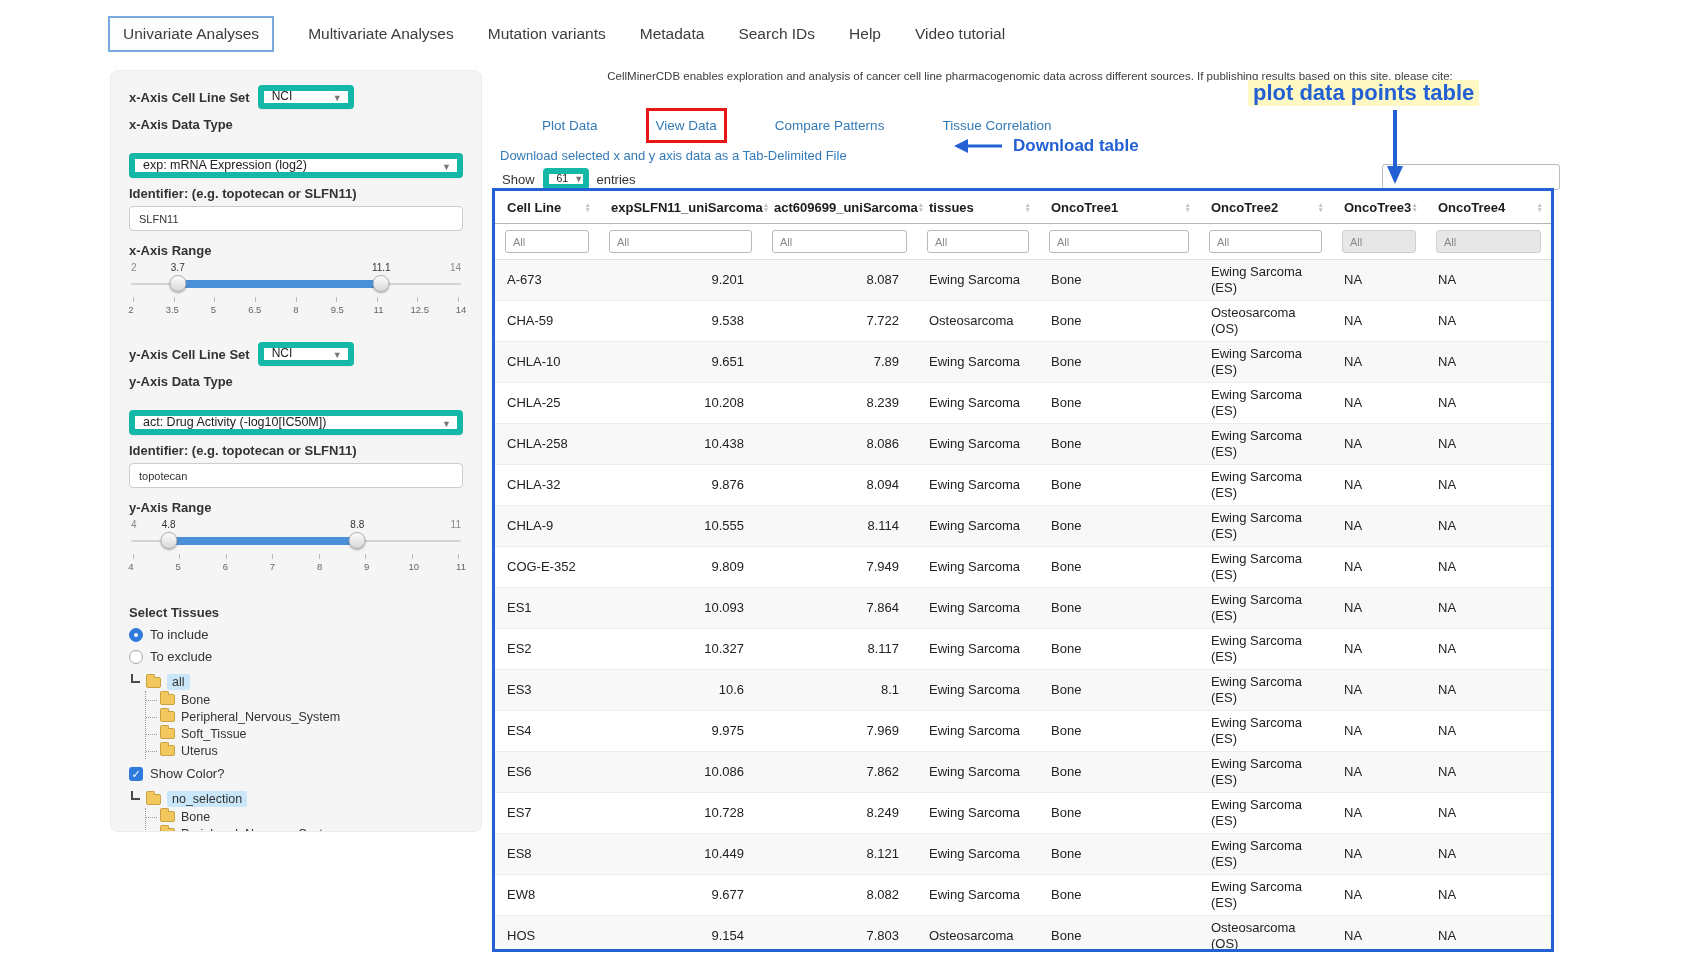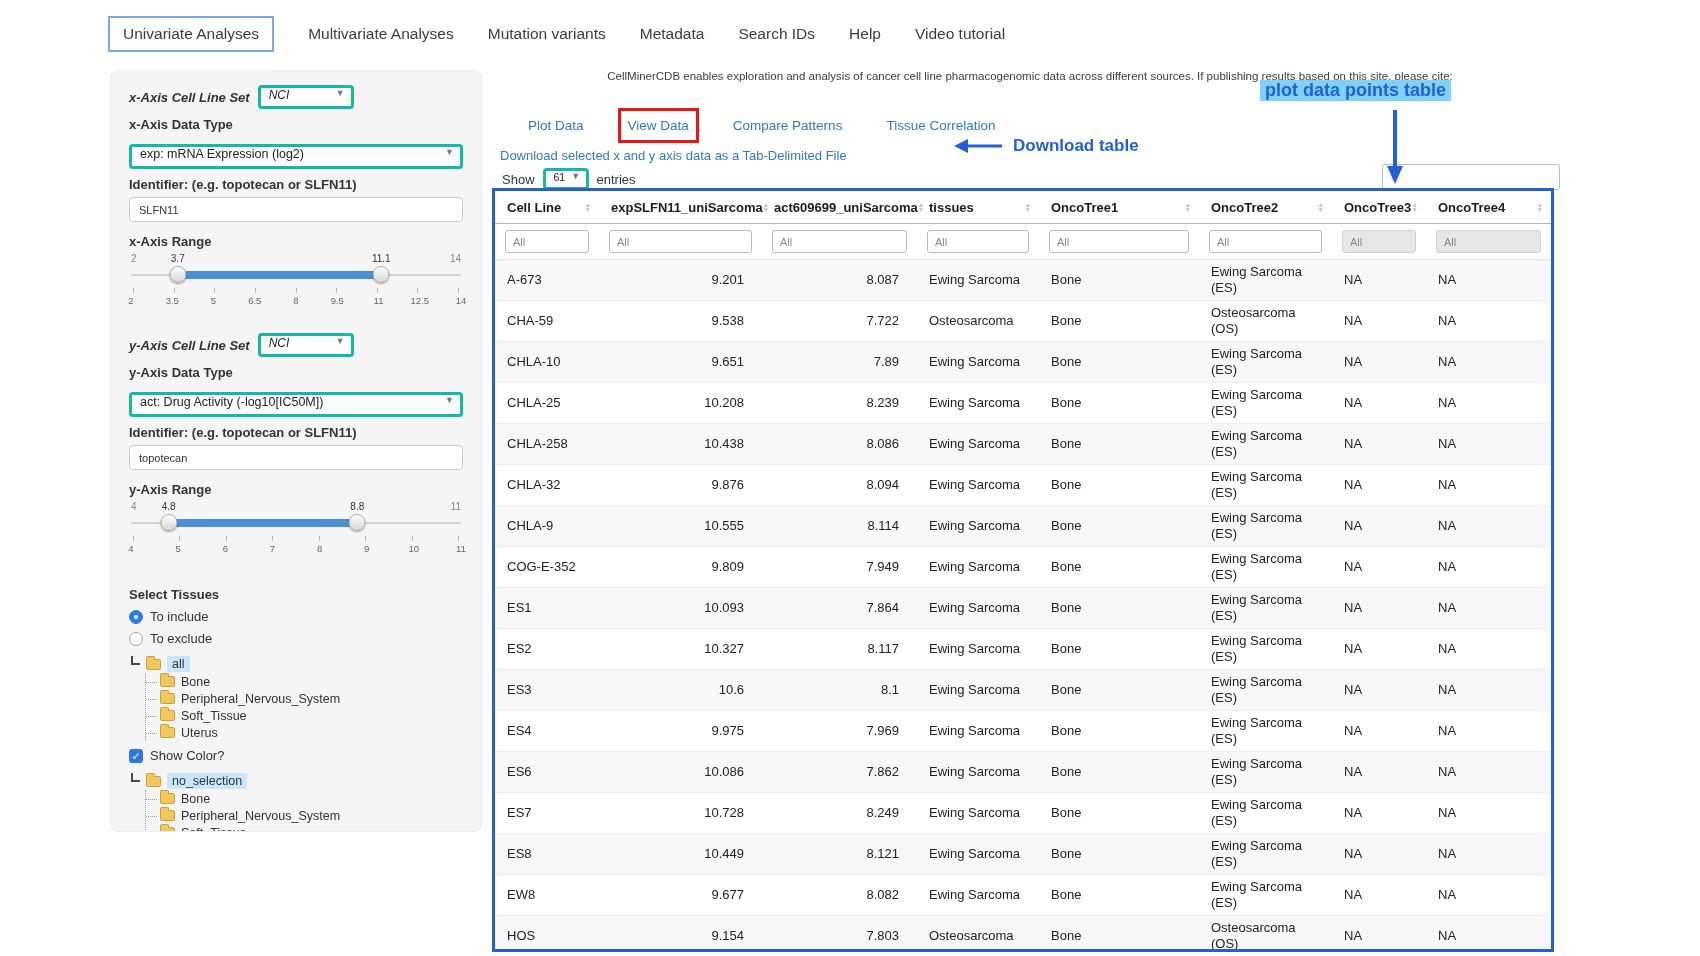--- a/index.html
+++ b/index.html
@@ -12,27 +12,27 @@
              font-size:15.5px; color:#3c3c3c; }
   .nav-tab { cursor:pointer; white-space:nowrap; }
   .nav-tab.active { border:2px solid #78aadf; padding:7px 13px; background:#fdfdfd; }
 
   
   .sidebar { position:absolute; left:110px; top:70px; width:372px; height:762px; background:#f5f5f5;
              border:1px solid #ececec; border-radius:8px; padding:14px 18px; overflow:hidden; color:#333; }
   .lbl { font-weight:bold; font-size:13px; color:#333; }
   .mt8 { margin-top:8px; } .mt12 { margin-top:12px; }
   .mt14 { margin-top:14px; } .mt22 { margin-top:22px; } .mt28 { margin-top:28px; }
-  .row-inline { display:flex; align-items:center; gap:8px;font-style:italic; }
-  .select { background:#fff; border:3px solid #14b8a6; border-radius:4px; height:24px; display:flex;
-            align-items:flex-start; justify-content:space-between; padding:0 6px 0 8px; font-size:12px;
+  .row-inline { display:flex; align-items:center; gap:8px; }
+  .select { background:#fff; border:6px solid #14b8a6; border-radius:4px; height:24px; display:flex;
+            align-items:flex-end; justify-content:space-between; padding:0 6px 0 8px; font-size:12px;
             color:#222; box-shadow:0 1px 1px rgba(0,0,0,.06); cursor:pointer; }
   .select .chev { color:#777; font-size:9px; margin-left:6px; }
   .select.small { width:96px; }
-  .select.full { width:100%; margin-top:12px; height:25px; font-size:12.5px; }
+  .select.full { width:100%; margin-top:21px; height:25px; font-size:12.5px; }
   .select.mini { width:46px; height:22px; font-size:10.5px; margin:0 2px; }
   .text-input { width:100%; height:25px; border:1px solid #ccc; border-radius:4px; background:#fff;
                 font-size:11px; padding:0 9px; color:#333; margin-top:5px; font-family:inherit; }
 
   
   .slider { position:relative; height:58px; margin:4px 2px 0 2px; }
   .sl-labels { position:relative; height:13px; font-size:10px; }
   .sl-labels .end { position:absolute; color:#888; }
   .sl-labels .val { position:absolute; transform:translateX(-50%); color:#333; }
   .sl-body { position:relative; height:17px; margin-top:1px; }
@@ -74,21 +74,21 @@
                     background:#f2c85e; border:1px solid #c9a23e; border-bottom:none;
                     border-radius:2px 2px 0 0; }
 
   
   .main { position:absolute; left:500px; top:70px; width:1060px; height:886px; }
   .citation { position:absolute; top:0; left:0; right:0; text-align:center; font-size:11.5px; color:#3c3c3c; }
   .citation2 { position:absolute; top:21px; left:0; right:0; text-align:center; font-size:11.5px;
                color:#3a6cc8; cursor:pointer; }
   .view-tabs { position:absolute; top:48px; left:28px; display:flex; gap:44px; font-size:13.5px;
                color:#337ab7; }
-  .view-tab { cursor:pointer; white-space:nowrap; }
+  .view-tab { cursor:pointer; white-space:nowrap;margin-left:14px; }
   .view-tab.red-annot { outline:3px solid #e81717; outline-offset:7px; }
   .dl-link { position:absolute; top:78px; left:0; font-size:13px; color:#337ab7; cursor:pointer; }
   .controls-row { position:absolute; top:98px; left:2px; display:flex; align-items:center; gap:6px;
                   font-size:13px; color:#333; }
   .search-area { position:absolute; top:94px; right:0; display:flex; align-items:center; gap:8px;
                  font-size:13px; color:#333;flex-direction:column; }
   .search-input { width:178px; height:26px; border:1px solid #bbb; border-radius:3px; background:#fff;
                   font-size:12px; padding:0 8px; font-family:inherit; }
 
   
@@ -107,22 +107,22 @@
   .tf input::placeholder, .search-input::placeholder { color:#8a8a8a; }
   .tr { min-height:34px; border-bottom:1px solid #ececec; background:#fff; align-items:center; }
   .tr.odd { background:#f8f8f8; }
   .td { font-size:13px; color:#222; padding:4px 6px 4px 12px; line-height:16px; }
   .td.num { text-align:right; padding-right:18px; }
 
   
   .annot-blue { color:#2360d4; font-weight:bold; }
   .annot-download { position:absolute; top:66px; left:452px; display:flex; align-items:center; gap:9px;
                     font-size:17px; }
-  .annot-table-label { position:absolute; top:10px; left:748px; font-size:18px; background:#7dd3fc;
-                       padding:0 5px; white-space:nowrap;margin-left:12px; }
+  .annot-table-label { position:absolute; top:10px; left:748px; font-size:22px; background:#fef9c3;
+                       padding:0 5px; white-space:nowrap; }
   .arrow-down { position:absolute; top:40px; left:884px; }
 </style>
 </head>
 <body>
 
 <div id="screen">
 
   <div class="top-nav">
       <div class="nav-tab active">Univariate Analyses</div>
       <div class="nav-tab">Multivariate Analyses</div>

